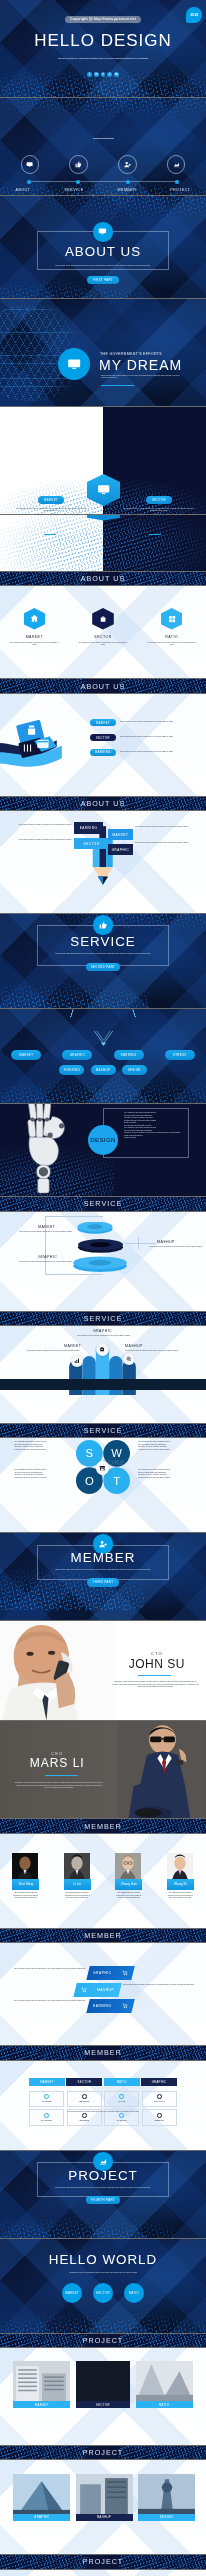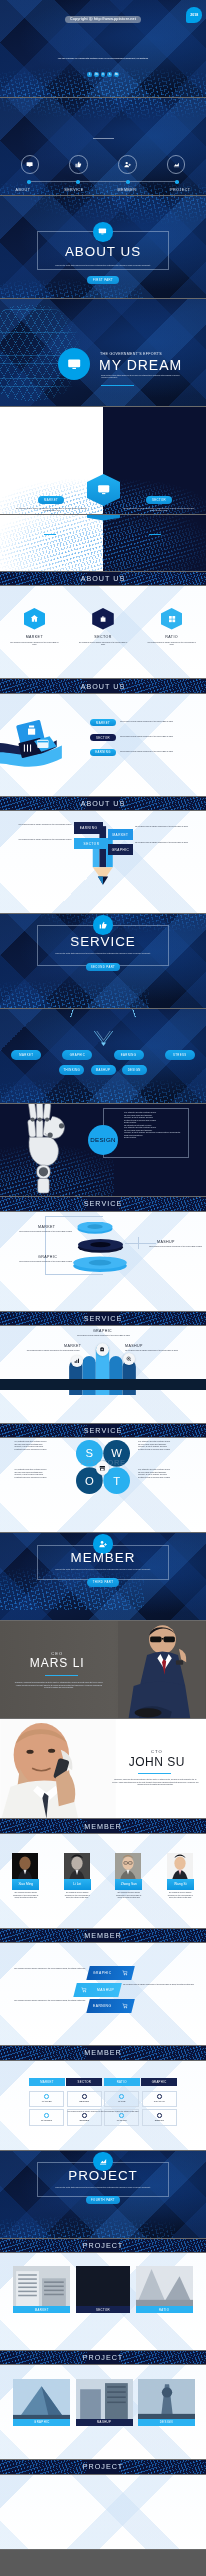--- a/index.html
+++ b/index.html
@@ -117,20 +117,21 @@
 <body>
 
 <div id="deck">
 
   <div class="slide darkbg" style="height:98px">
     <div class="mesh" style="left:-20.6px;right:-20.6px;bottom:-5.2px;height:62px"></div>
     <div class="yeartag">2018</div>
     <div style="position:absolute;top:15.5px;left:0;right:0;display:flex;justify-content:center">
       <span class="copy-pill">Copyright ⓒ http://www.pptstore.net</span>
     </div>
+    <div class="huge ctext" style="position:absolute;top:32px;left:0;right:0;font-size:17px">HELLO DESIGN</div>
     <div class="tiny ctext" style="position:absolute;top:58px;left:39px;right:39px;font-weight:bold">Opu Aims To Become The Leading Digital Solutions Provider For Skincare Measurement, Management, And Monitoring.</div>
     <div class="social" style="position:absolute;top:72px;left:0;right:0">
       <i>t</i>
       <i>in</i>
       <i>v</i>
       <i>s</i>
       <i>tw</i>
     </div>
   </div>
 
@@ -587,20 +588,44 @@
           <circle cx="9" cy="7" r="4"></circle>
           <path d="M1 21c0-4.4 3.6-8 8-8s8 3.6 8 8z"></path>
           <path d="M18 9h2v3h3v2h-3v3h-2v-3h-3v-2h3z"></path>
         </svg>
     </div>
     <div class="huge ctext abs" style="top:18px;left:0;right:0;font-size:13.4px">MEMBER</div>
     <div class="tiny ctext abs" style="top:36px;left:44px;right:44px">China and the United States should look at new ways of revitalizing their relationship with emphasis on areas of economic commonality.</div>
     <div class="pill abs" style="top:45px;left:87px;width:32px;height:8.2px">THIRD PART</div>
   </div>
 
+  <div class="slide" style="height:100px;background:#fff;overflow:hidden">
+    <div class="abs" style="left:0;top:0;width:116px;height:100px">
+      <svg width="116" height="100" viewBox="0 0 225 195">
+        <rect width="225" height="195" fill="#fbfbfb"></rect>
+        <ellipse cx="80" cy="70" rx="54" ry="62" fill="#d9a07e"></ellipse>
+        <path d="M30 48 q48 -36 100 -2 q-16 -26 -52 -26 q-38 0 -48 28z" fill="#c99570"></path>
+        <ellipse cx="58" cy="64" rx="7" ry="4" fill="#3a2b22"></ellipse>
+        <ellipse cx="100" cy="62" rx="7" ry="4" fill="#3a2b22"></ellipse>
+        <path d="M62 96 q18 10 36 0" stroke="#8c5f43" stroke-width="3" fill="none"></path>
+        <path d="M38 96 q20 40 52 36 q32 -6 44 -34 l6 60 -110 0z" fill="#d4a887"></path>
+        <path d="M20 132 q60 -22 118 -4 l14 67 -150 0z" fill="#f2f2ef"></path>
+        <path d="M72 130 l18 14 18 -14 8 10 -26 24 -26 -24z" fill="#fff"></path>
+        <path d="M86 144 l8 6 -4 44 -8 -40z" fill="#2d3442"></path>
+        <path d="M118 60 q26 10 22 40 l-14 -10z" fill="#e8e8e6"></path>
+        <rect x="108" y="78" width="22" height="40" rx="5" fill="#2b2f36" transform="rotate(16 119 98)"></rect>
+        <path d="M130 100 q22 28 14 62 l-30 8 -6 -56z" fill="#d4a887"></path>
+      </svg>
+    </div>
+    <div class="abs ctext" style="right:5.2px;top:30px;width:88px;color:#2b3240;font-size:4.1px;letter-spacing:1px">CTO</div>
+    <div class="abs ctext" style="right:5.2px;top:36px;width:88px;font-size:12px;font-weight:200;color:#141820;letter-spacing:0.5px">JOHN SU</div>
+    <div class="abs" style="right:35px;top:54px;width:33px;height:1px;background:#29b0f0"></div>
+    <div class="tinyd ctext abs" style="right:7.2px;top:60px;width:87px">Technology, media and telecommunications is still the most eye-catching sector, securing six spots among the top 10 players. Alibaba was rated second on the chart, thanks to its dynamic business portfolio that ranges from e-commerce and financial services to logistics and cloud computing.</div>
+  </div>
+
   <div class="slide" style="height:98px;background:#5a5754;overflow:hidden">
     <div class="abs" style="inset:0;background:linear-gradient(90deg,#56534f 0%,#5d5a56 55%,#4a4743 100%)"></div>
     <div class="abs" style="right:0;top:0;width:88px;height:98px">
       <svg width="88" height="98" viewBox="0 0 170 190">
         <rect width="170" height="190" fill="#565350"></rect>
         <ellipse cx="86" cy="36" rx="26" ry="28" fill="#d5a988"></ellipse>
         <path d="M60 28 q26 -26 52 -2 q-10 -14 -28 -14 q-20 0 -24 16z" fill="#17161a"></path>
         <rect x="62" y="30" width="22" height="11" rx="3" fill="#111"></rect>
         <rect x="88" y="30" width="22" height="11" rx="3" fill="#111"></rect>
         <rect x="84" y="33" width="4" height="3" fill="#111"></rect>
@@ -613,44 +638,20 @@
         <path d="M118 54 q16 6 14 26 l-10 -6z" fill="#d5a988"></path>
         <rect x="112" y="76" width="14" height="9" rx="2" fill="#2b2b2f"></rect>
       </svg>
     </div>
     <div class="abs ctext" style="left:8.2px;top:30px;width:98px;color:#dfe2e6;font-size:4.1px;letter-spacing:1px">CEO</div>
     <div class="abs ctext huge" style="left:8.2px;top:36px;width:98px;font-size:12px">MARS LI</div>
     <div class="abs" style="left:45px;top:54px;width:33px;height:1px;background:#29b0f0"></div>
     <div class="tiny ctext abs" style="left:14.4px;top:61px;width:89px">Technology, media and telecommunications is still the most eye-catching sector, securing six spots among the top 10 players. Alibaba was rated second on the chart, thanks to its dynamic business portfolio that ranges from e-commerce and financial services to logistics and cloud computing.</div>
   </div>
 
-  <div class="slide" style="height:100px;background:#fff;overflow:hidden">
-    <div class="abs" style="left:0;top:0;width:116px;height:100px">
-      <svg width="116" height="100" viewBox="0 0 225 195">
-        <rect width="225" height="195" fill="#fbfbfb"></rect>
-        <ellipse cx="80" cy="70" rx="54" ry="62" fill="#d9a07e"></ellipse>
-        <path d="M30 48 q48 -36 100 -2 q-16 -26 -52 -26 q-38 0 -48 28z" fill="#c99570"></path>
-        <ellipse cx="58" cy="64" rx="7" ry="4" fill="#3a2b22"></ellipse>
-        <ellipse cx="100" cy="62" rx="7" ry="4" fill="#3a2b22"></ellipse>
-        <path d="M62 96 q18 10 36 0" stroke="#8c5f43" stroke-width="3" fill="none"></path>
-        <path d="M38 96 q20 40 52 36 q32 -6 44 -34 l6 60 -110 0z" fill="#d4a887"></path>
-        <path d="M20 132 q60 -22 118 -4 l14 67 -150 0z" fill="#f2f2ef"></path>
-        <path d="M72 130 l18 14 18 -14 8 10 -26 24 -26 -24z" fill="#fff"></path>
-        <path d="M86 144 l8 6 -4 44 -8 -40z" fill="#2d3442"></path>
-        <path d="M118 60 q26 10 22 40 l-14 -10z" fill="#e8e8e6"></path>
-        <rect x="108" y="78" width="22" height="40" rx="5" fill="#2b2f36" transform="rotate(16 119 98)"></rect>
-        <path d="M130 100 q22 28 14 62 l-30 8 -6 -56z" fill="#d4a887"></path>
-      </svg>
-    </div>
-    <div class="abs ctext" style="right:5.2px;top:30px;width:88px;color:#2b3240;font-size:4.1px;letter-spacing:1px">CTO</div>
-    <div class="abs ctext" style="right:5.2px;top:36px;width:88px;font-size:12px;font-weight:200;color:#141820;letter-spacing:0.5px">JOHN SU</div>
-    <div class="abs" style="right:35px;top:54px;width:33px;height:1px;background:#29b0f0"></div>
-    <div class="tinyd ctext abs" style="right:7.2px;top:60px;width:87px">Technology, media and telecommunications is still the most eye-catching sector, securing six spots among the top 10 players. Alibaba was rated second on the chart, thanks to its dynamic business portfolio that ranges from e-commerce and financial services to logistics and cloud computing.</div>
-  </div>
-
   <div class="slide band">
       <span class="band-title">MEMBER</span>
     </div>
 
   <div class="slide lightbg" style="height:95px">
     <div style="position:absolute;top:19.6px;left:0;right:0;display:flex;justify-content:space-around">
 
       <div style="width:27px">
         <div style="width:26px;height:26px;background:#111;overflow:hidden">
           <svg width="26" height="26" viewBox="0 0 50 51">
@@ -809,20 +810,30 @@
       <svg width="8.2" height="8.2" viewBox="0 0 24 24" fill="#fff">
           <path d="M3 20h18v2H3z"></path>
           <path d="M4 18l6-7 4 4 7-9v12z"></path>
         </svg>
     </div>
     <div class="huge ctext abs" style="top:18px;left:0;right:0;font-size:13.4px">PROJECT</div>
     <div class="tiny ctext abs" style="top:36px;left:44px;right:44px">China and the United States should look at new ways of revitalizing their relationship with emphasis on areas of economic commonality.</div>
     <div class="pill abs" style="top:45px;left:86px;width:34px;height:8.2px">FOURTH PART</div>
   </div>
 
+  <div class="slide darkbg" style="height:95px">
+    <div class="mesh" style="left:-20.6px;right:-20.6px;bottom:-13px;height:62px"></div>
+    <div class="huge ctext abs" style="top:14.4px;left:0;right:0;font-size:13.4px">HELLO WORLD</div>
+    <div class="tiny ctext abs" style="top:33px;left:37px;right:37px">Companies involved in manufacturing claimed more than half of China's top 100 valuable brands</div>
+    <div style="position:absolute;top:44px;left:0;right:0;display:flex;justify-content:center;gap:10.3px">
+      <div class="circ circ-fill" style="width:20.6px;height:20.6px;font-size:2.9px;letter-spacing:0.3px">MARKET</div>
+      <div class="circ circ-fill" style="width:20.6px;height:20.6px;font-size:2.9px;letter-spacing:0.3px">SECTOR</div>
+      <div class="circ circ-fill" style="width:20.6px;height:20.6px;font-size:2.9px;letter-spacing:0.3px">RATIO</div>
+    </div>
+  </div>
 
   <div class="slide band">
       <span class="band-title">PROJECT</span>
     </div>
 
   <div class="slide lightbg" style="height:98px">
     <div style="position:absolute;top:13.4px;left:13.4px;right:13.4px;display:flex;gap:5.2px">
       <div style="flex:1">
         <div style="height:40px;overflow:hidden">
           <svg width="57" height="40" viewBox="0 0 110 78" preserveAspectRatio="none">

